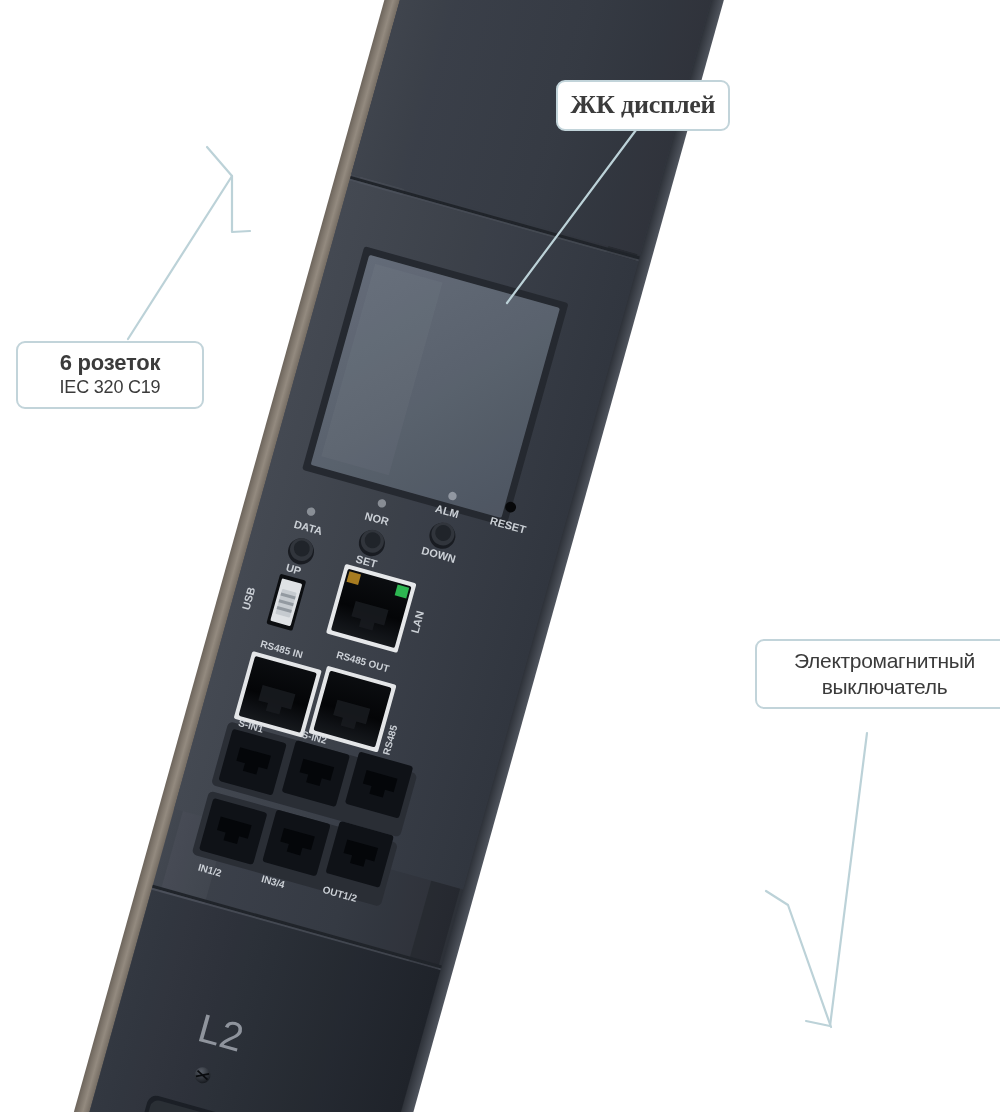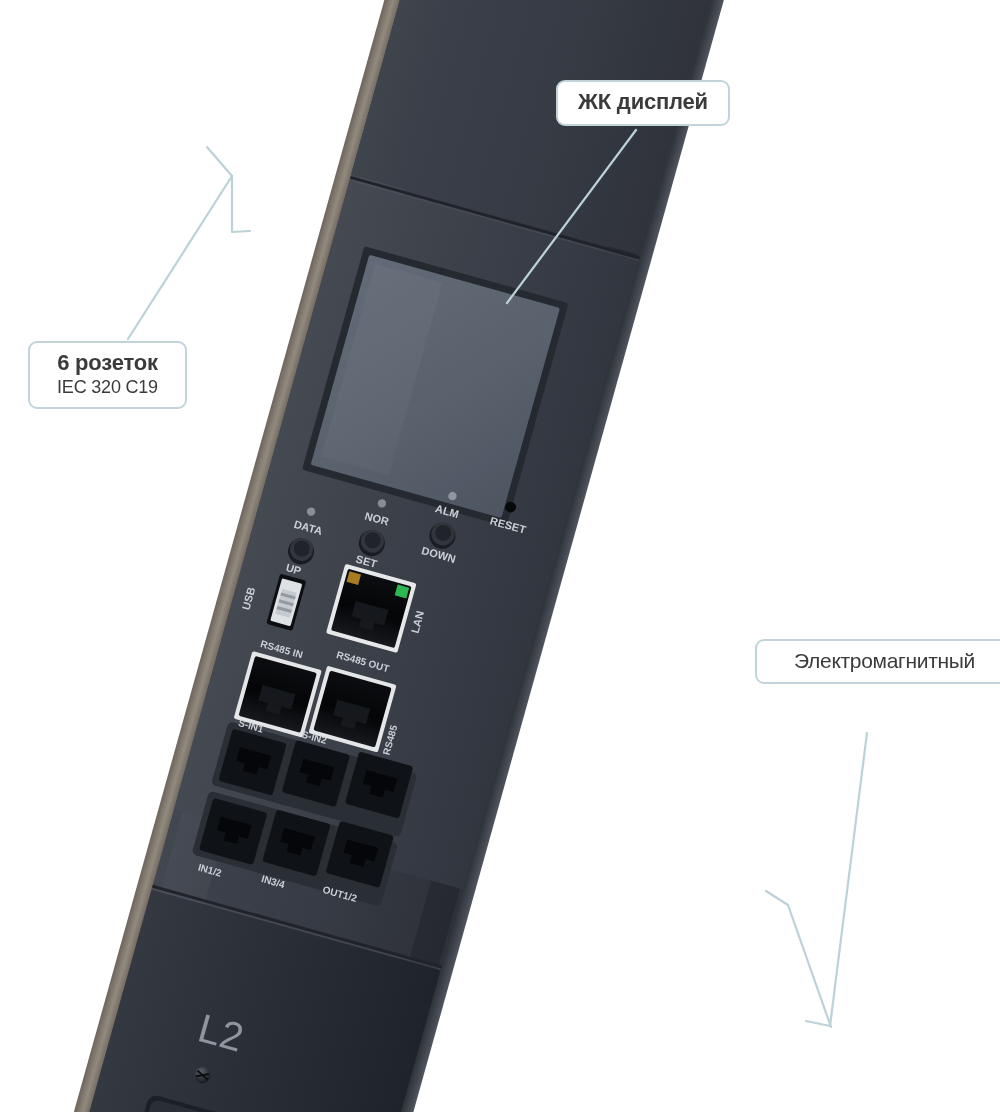--- a/index.html
+++ b/index.html
@@ -38,44 +38,45 @@
     color: #3b3b3b;
     line-height: 1.22;
     padding: 7px 12px 8px 12px;
   }
   .callout .ln {
     display: block;
     white-space: nowrap;
   }
 
   #callout-outlets {
-    left: 28px;
+    left: 16px;
     top: 341px;
-    width: 159px;
+    width: 188px;
   }
   #callout-outlets .ln1 {
     font-size: 22px;
     font-weight: bold;
     letter-spacing: -0.2px;
   }
   #callout-outlets .ln2 {
     font-size: 18px;
     font-weight: normal;
     letter-spacing: -0.2px;
   }
 
   #callout-lcd {
     left: 556px;
     top: 80px;
     width: 174px;
   }
   #callout-lcd .ln1 {
-    font-size: 22px;
+    font-size: 26px;
     font-weight: bold;
     letter-spacing: -0.2px;
+    font-family: Liberation Serif, serif;
   }
 
   #callout-breaker {
     left: 755px;
     top: 639px;
     width: 259px;
   }
   #callout-breaker .ln {
     font-size: 21px;
     font-weight: normal;
@@ -403,15 +404,16 @@
     <span class="ln ln1">6 розеток</span>
     <span class="ln ln2">IEC 320 C19</span>
   </div>
 
   <div class="callout" id="callout-lcd">
     <span class="ln ln1">ЖК дисплей</span>
   </div>
 
   <div class="callout" id="callout-breaker">
     <span class="ln">Электромагнитный</span>
+    <span class="ln">выключатель</span>
   </div>
 
 </div>
 
 </body></html>

